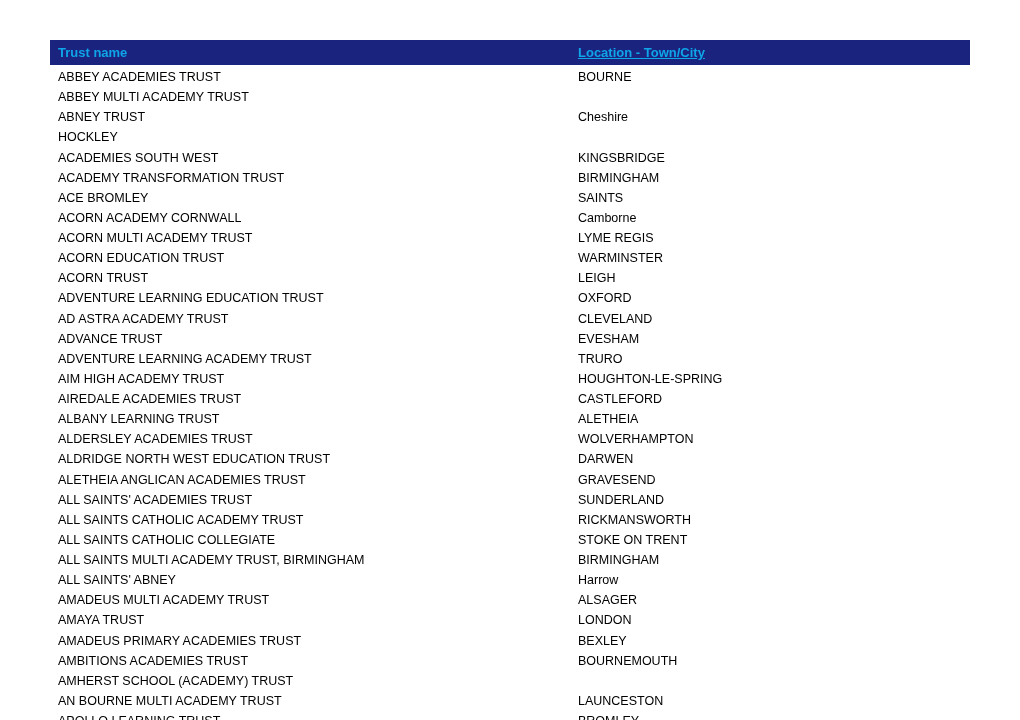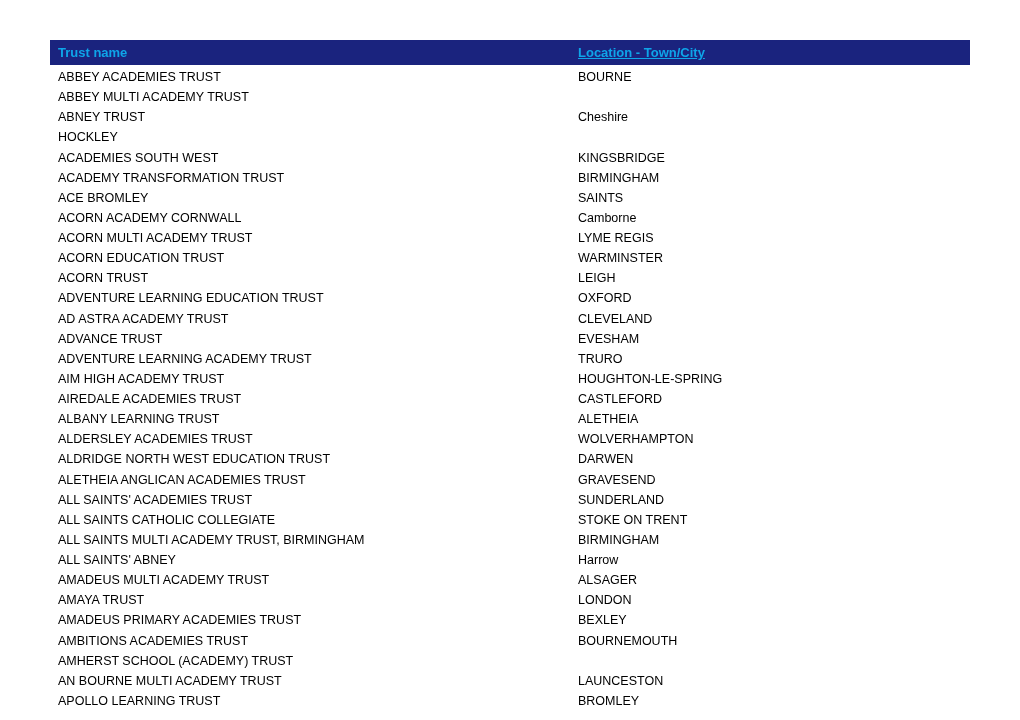--- a/index.html
+++ b/index.html
@@ -136,20 +136,24 @@
       </div>
       <div class="data-row">
         <div class="cell-trust">ALETHEIA ANGLICAN ACADEMIES TRUST</div>
         <div class="cell-location">GRAVESEND</div>
       </div>
       <div class="data-row">
         <div class="cell-trust">ALL SAINTS' ACADEMIES TRUST</div>
         <div class="cell-location">SUNDERLAND</div>
       </div>
       <div class="data-row">
+        <div class="cell-trust">ALL SAINTS CATHOLIC ACADEMY TRUST</div>
+        <div class="cell-location">RICKMANSWORTH</div>
+      </div>
+      <div class="data-row">
         <div class="cell-trust">ALL SAINTS CATHOLIC COLLEGIATE</div>
         <div class="cell-location">STOKE ON TRENT</div>
       </div>
       <div class="data-row">
         <div class="cell-trust">ALL SAINTS MULTI ACADEMY TRUST, BIRMINGHAM</div>
         <div class="cell-location">BIRMINGHAM</div>
       </div>
       <div class="data-row">
         <div class="cell-trust">ALL SAINTS' ABNEY</div>
         <div class="cell-location">Harrow</div>

